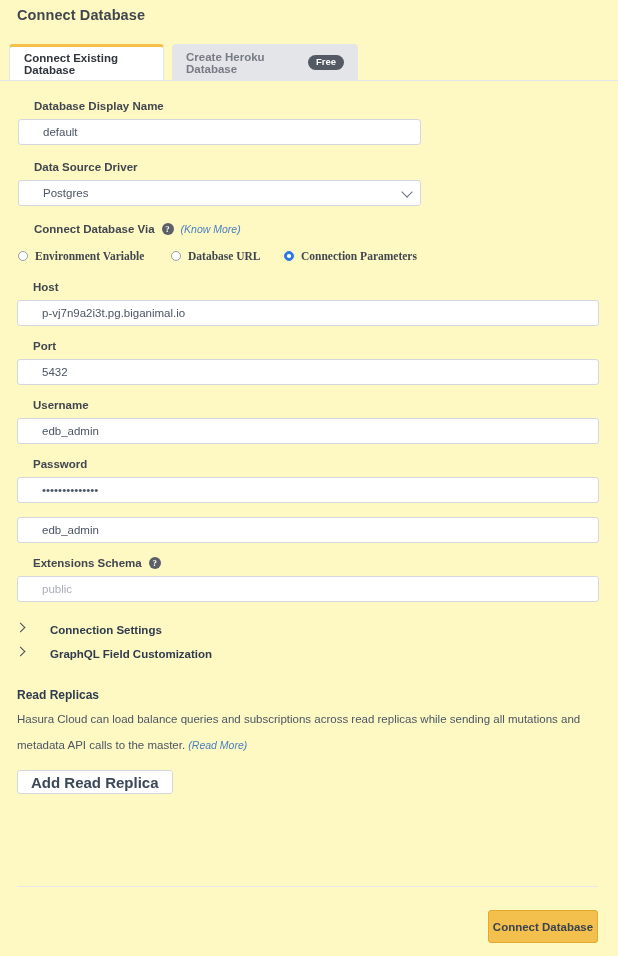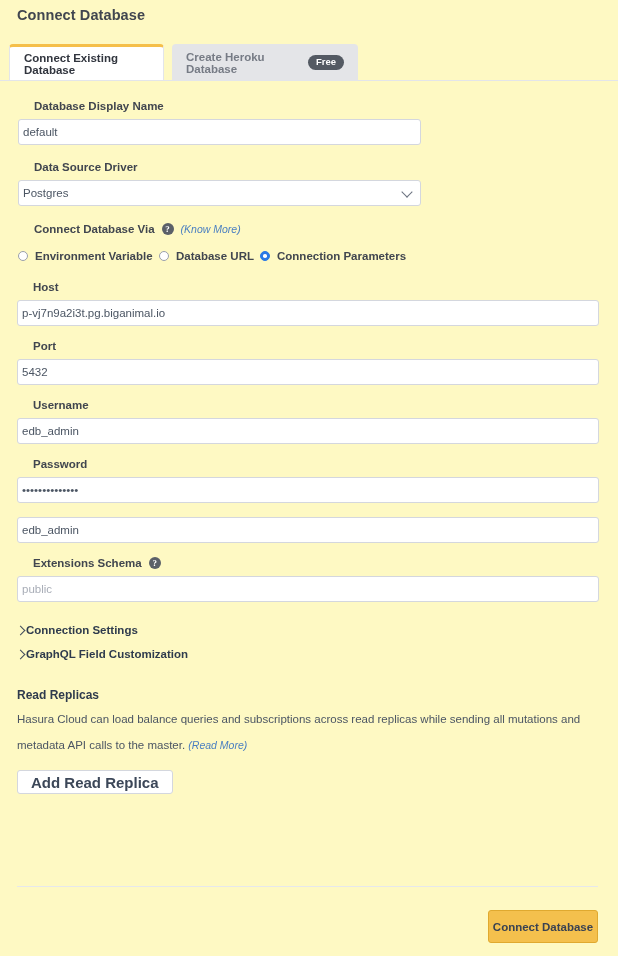--- a/index.html
+++ b/index.html
@@ -63,21 +63,21 @@
   .field-label {
     font-size: 11.5px; font-weight: bold; color: #41464f;
     margin: 0 0 7px 0; display: flex; align-items: center; gap: 7px; padding-left: 16px;
   }
 
   .input {
     display: flex; align-items: center;
     height: 26px; background: #ffffff;
     border: 1px solid #d4d7de; border-radius: 3px;
     font-size: 11.5px; color: #4b5563;
-    padding: 0 4px;
+    padding: 0 24px;
   }
   .input.placeholder { color: #a8adb7; }
   .input.narrow { width: 403px; }
   .input.wide { width: 582px; }
 
   .select {
     position: relative; justify-content: flex-start;
   }
   .chev-down {
     position: absolute; right: 9px; top: 50%;
@@ -96,37 +96,37 @@
     width: 12px; height: 12px; border-radius: 50%;
     background: #5b6068; color: #ffffff;
     font-size: 9px; font-weight: bold; font-family: "Liberation Serif", serif;
     line-height: 1;
   }
   .link-italic {
     font-size: 10.5px; font-style: italic; color: #4a7fc1; font-weight: normal;
   }
 
   
-  .radio-row { display: flex; align-items: flex-end; gap: 0; }
+  .radio-row { display: flex; align-items: flex-end; gap: 12px; font-family: Liberation Serif, serif; }
   .radio-opt { display: flex; align-items: center; gap: 7px; }
   .radio {
     width: 10px; height: 10px; border-radius: 50%;
     border: 1.5px solid #9aa0ab; background: #ffffff;
     flex: 0 0 auto; position: relative;
   }
   .radio.checked { border-color: #2b7ae4; background: #2b7ae4; }
   .radio.checked::after {
     content: ""; position: absolute; left: 50%; top: 50%;
     width: 3.6px; height: 3.6px; margin: -1.8px 0 0 -1.8px;
     border-radius: 50%; background: #ffffff;
   }
   .radio-label { font-size: 11.5px; font-weight: bold; color: #41464f; }
 
   
-  .collapsible { display: flex; align-items: center; gap: 2px; }
+  .collapsible { display: flex; align-items: flex-start; gap: 26px; }
   .chev-right {
     width: 7px; height: 7px;
     border-top: 1.8px solid #3f4a5a;
     border-right: 1.8px solid #3f4a5a;
     transform: rotate(45deg);
     flex: 0 0 auto;
   }
   .collapsible-label { font-size: 11.5px; font-weight: bold; color: #2f3b4d; }
 
   

